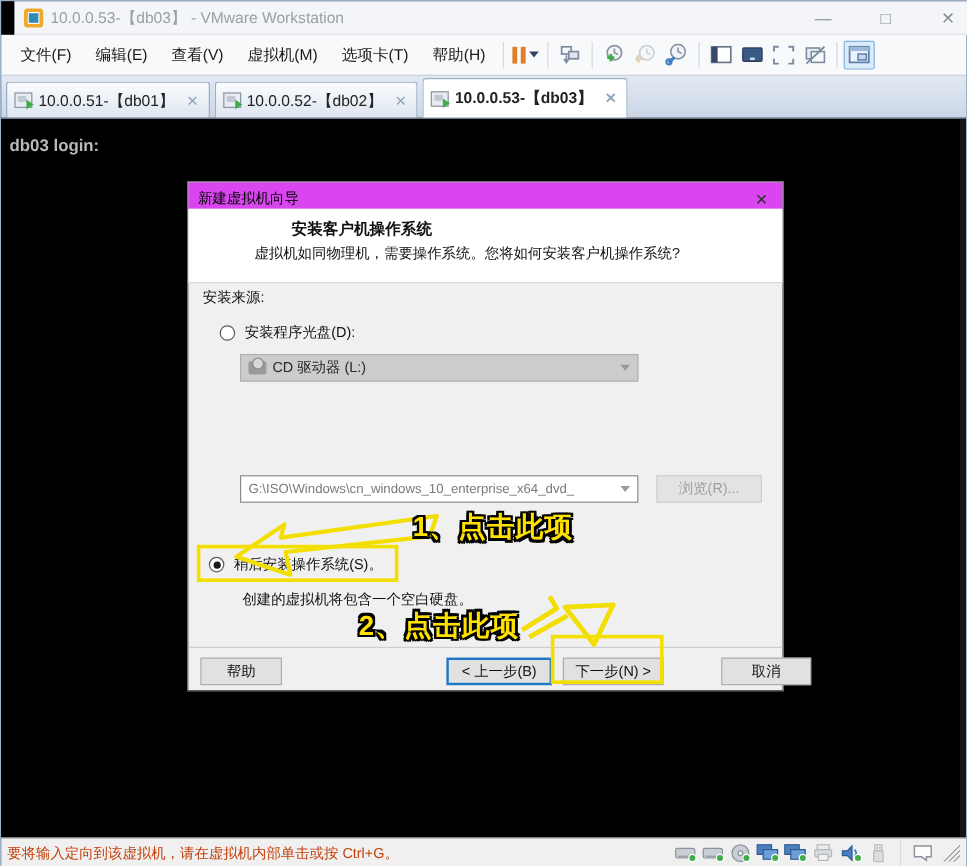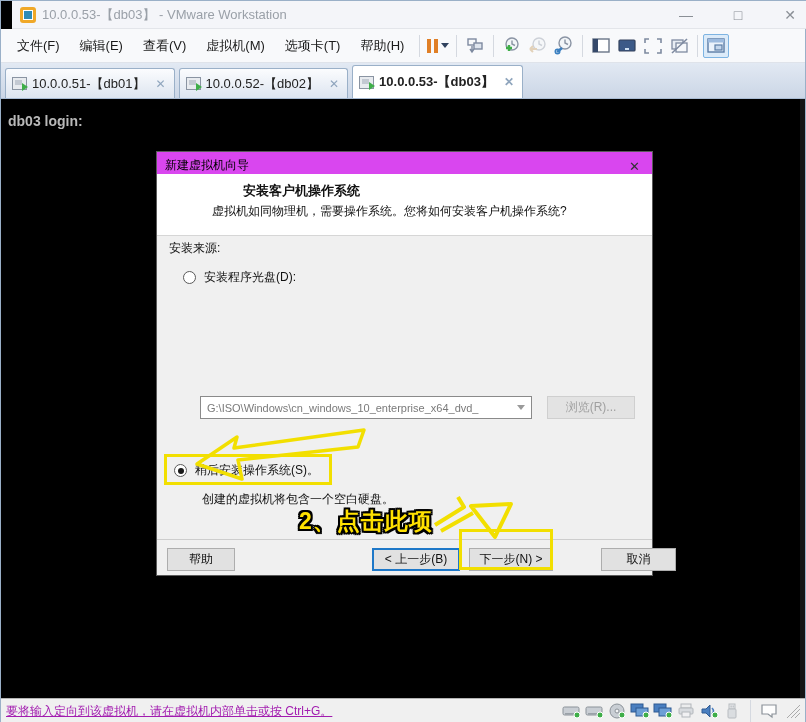--- a/index.html
+++ b/index.html
@@ -63,21 +63,21 @@
   .dlg-footer-sep { position:absolute; left:0; top:387px; width:100%; height:1px; background:#cdcdcd; }
 
   
   .ann-text { position:absolute; z-index:52; font-size:23px; font-weight:900; color:#ffe100; letter-spacing:1px; white-space:nowrap;
     text-shadow:-2px -2px 0 #000, 2px -2px 0 #000, -2px 2px 0 #000, 2px 2px 0 #000, -2px 0 0 #000, 2px 0 0 #000, 0 -2px 0 #000, 0 2px 0 #000; }
   .ann-box { position:absolute; z-index:51; border:3px solid #f2df00; }
   .ann-svg { position:absolute; left:0; top:0; width:806px; height:722px; z-index:51; pointer-events:none; }
 
   
   .statusbar { position:absolute; left:0; top:697px; width:100%; height:25px; background:#f0f0f0; border-top:1px solid #b4b4b4; display:flex; align-items:center; padding:0 5px; }
-  .status-msg { font-size:12px; color:#a21caf;text-decoration:underline; }
+  .status-msg { font-size:12px; color:#c2410c; }
   .status-icons { margin-left:auto; display:flex; align-items:center; gap:3px; }
   .st-icon { width:20px; height:18px; display:flex; align-items:center; justify-content:center; }
   .grip { width:14px; height:14px; margin-left:4px; background:linear-gradient(135deg, transparent 50%, #aaa 50%, #aaa 55%, transparent 55%, transparent 65%, #aaa 65%, #aaa 70%, transparent 70%, transparent 80%, #aaa 80%, #aaa 85%, transparent 85%); }
 </style>
 </head>
 <body>
 
 <div class="screen">
 
   <div class="titlebar">
@@ -204,20 +204,25 @@
       <div class="dlg-h2">虚拟机如同物理机，需要操作系统。您将如何安装客户机操作系统?</div>
     </div>
 
     <div class="dlg-label" style="left:12px; top:88px;">安装来源:</div>
 
     <div class="radio-row" style="left:26px; top:117px;">
       <span class="radio"></span>
       <span>安装程序光盘(D):</span>
     </div>
 
+    <div class="combo combo-disabled" style="left:43px; top:143px; width:332px;">
+      <span class="cd-icon"></span>
+      <span>CD 驱动器 (L:)</span>
+      <span class="combo-chevron"></span>
+    </div>
 
 
     <div class="combo combo-path" style="left:43px; top:244px; width:332px; padding-right:18px;">
       <span>G:\ISO\Windows\cn_windows_10_enterprise_x64_dvd_</span>
       <span class="combo-chevron"></span>
     </div>
     <div class="btn btn-disabled" style="left:390px; top:244px; width:88px;">浏览(R)...</div>
 
     <div class="radio-row" style="left:17px; top:310px;">
       <span class="radio checked"></span>
@@ -233,20 +238,21 @@
   </div>
 
   <div class="ann-box" style="left:163px; top:453px; width:168px; height:31px;"></div>
   <div class="ann-box" style="left:458px; top:528px; width:94px; height:41px;"></div>
 
   <svg class="ann-svg">
     <path d="M196,463 L236,436 L233,447 L363,429 L357,446 L237,459 L241,478 Z" fill="none" stroke="#f2df00" stroke-width="3.5" stroke-linejoin="round"></path>
     <path d="M434,524 L463,506 L457,496 M440,530 L472,512 M470,505 L510,503 L494,536 Z" fill="none" stroke="#f2df00" stroke-width="4" stroke-linejoin="round"></path>
   </svg>
 
+  <div class="ann-text" style="left:343px; top:423px;">1、点击此项</div>
   <div class="ann-text" style="left:298px; top:505px;">2、点击此项</div>
 
   <div class="statusbar">
     <span class="status-msg">要将输入定向到该虚拟机，请在虚拟机内部单击或按 Ctrl+G。</span>
     <div class="status-icons">
       <span class="st-icon">
         <svg width="19" height="16" viewBox="0 0 19 16">
             <rect x="1" y="4" width="16" height="8" rx="1.5" fill="#c9ced4" stroke="#8b9299"></rect>
             <rect x="3" y="10" width="12" height="1.6" fill="#9aa1a8"></rect>
             <circle cx="15" cy="12" r="3" fill="#3fae49" stroke="#fff"></circle>

